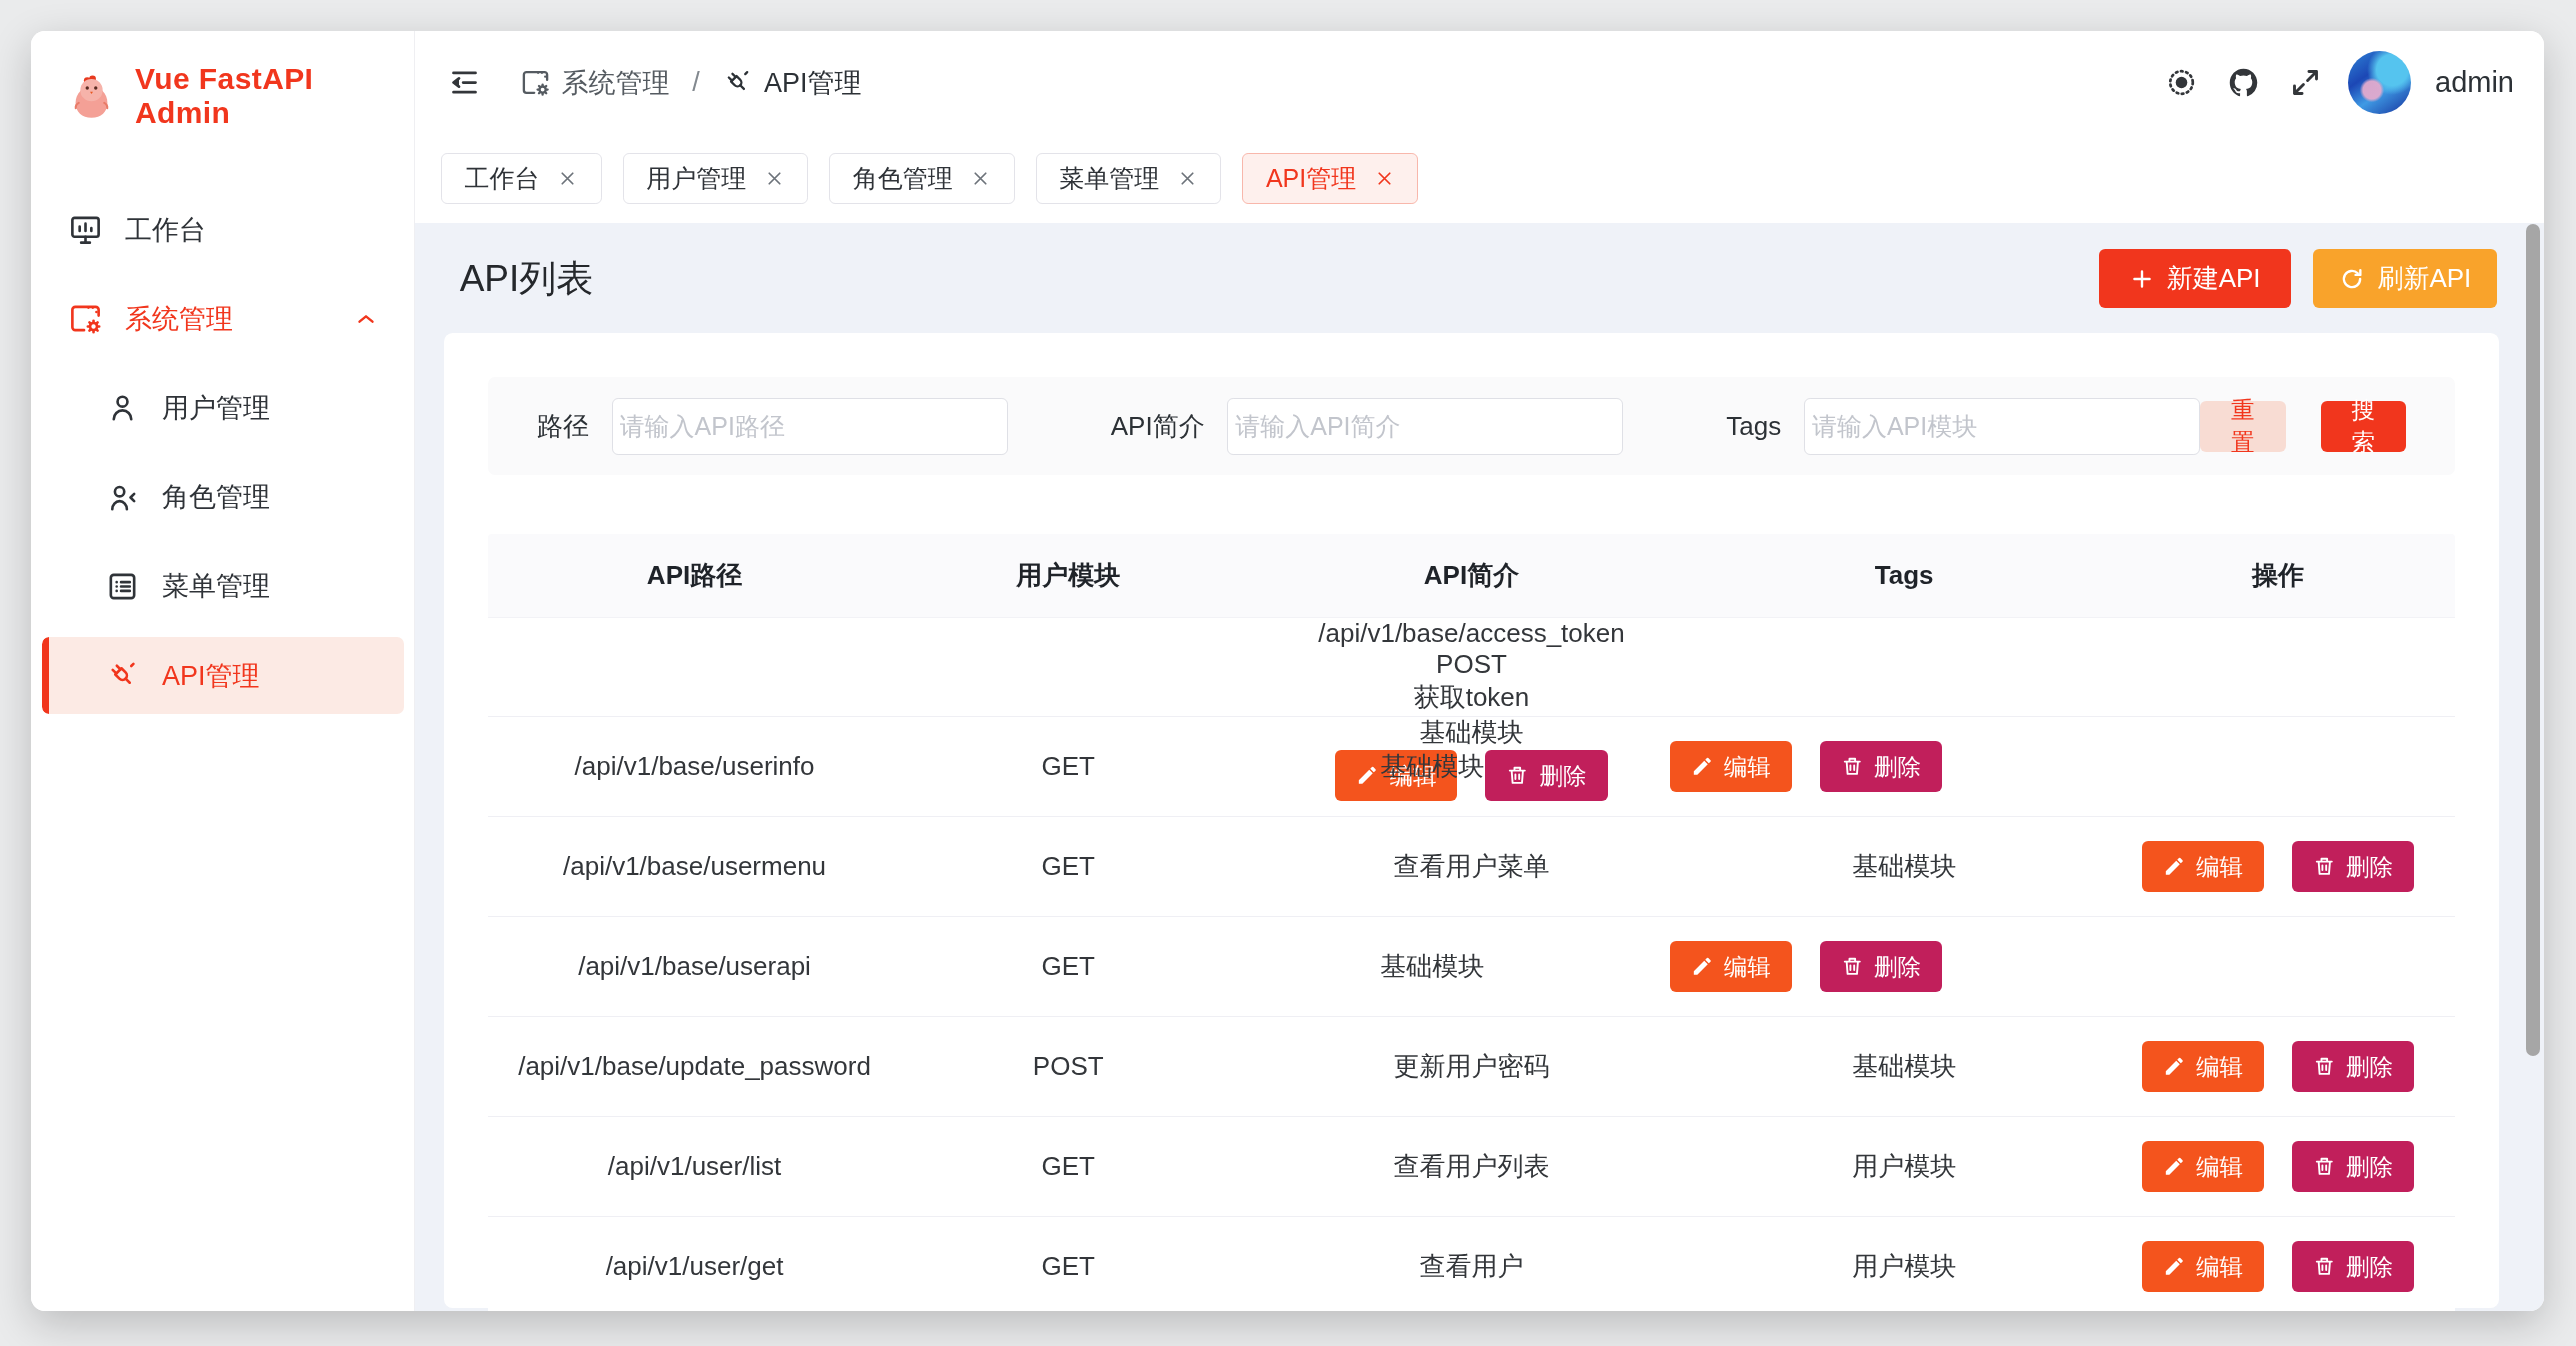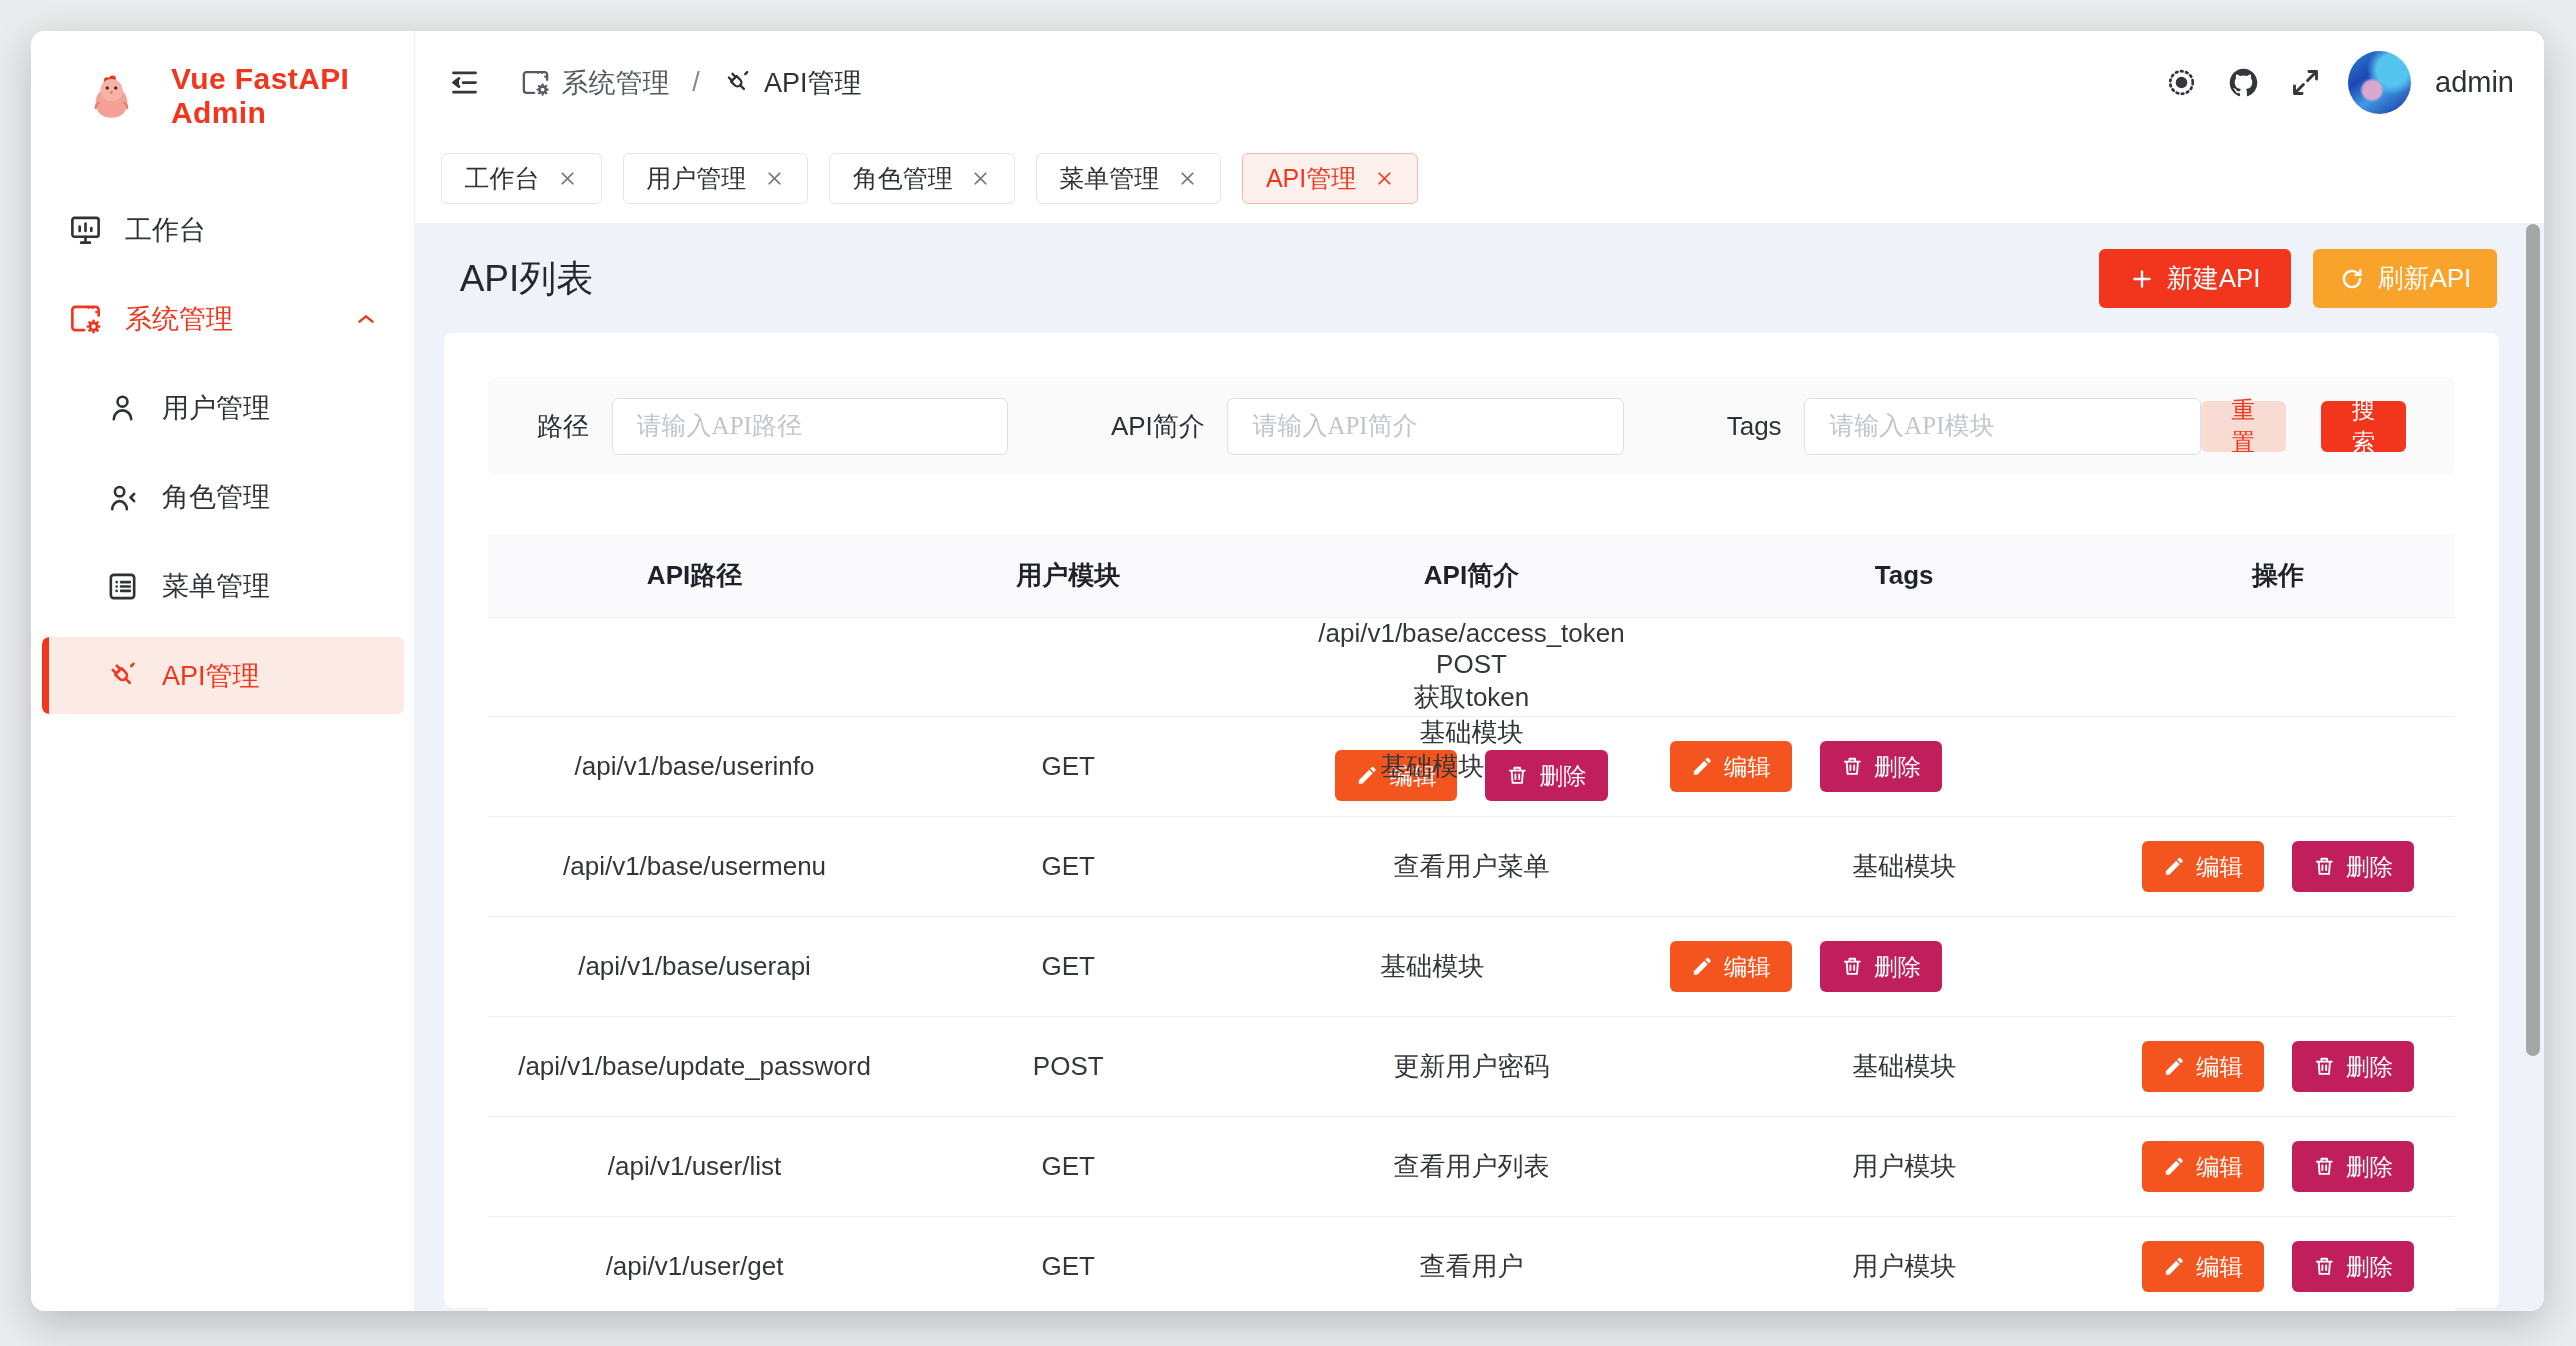--- a/index.html
+++ b/index.html
@@ -15,21 +15,21 @@
     background:#fff; border-radius:14px; overflow:hidden;
     box-shadow:0 12.2px 42px rgba(0,0,0,.20);
     display:flex;
   }
   
   .sidebar {
     width:384px; flex:0 0 384px; background:#fff;
     border-right:0.9px solid #efeff2; padding-top:37px;
     display:flex; flex-direction:column;
   }
-  .brand { display:flex; align-items:center; gap:34px; padding-left:55px; height:56px; margin-bottom:61px; }
+  .brand { display:flex; align-items:center; gap:18px; padding-left:35px; height:56px; margin-bottom:61px; }
   .brand-title { color:#f1361d; font-size:30px; font-weight:700; letter-spacing:0.4px; }
   .menu-item {
     display:flex; align-items:center; gap:22.6px; height:77px; margin:6.1px 10.5px;
     padding-left:26px; font-size:27px; color:#2f3338; border-radius:7px;
     position:relative; cursor:pointer;
   }
   .menu-item .mi-icon { width:35px; height:35px; flex:0 0 35px; color:#2f3338; }
   .menu-item.sub { padding-left:63px; }
   .menu-item.system { color:#f1361d; }
   .menu-item.system .mi-icon { color:#f1361d; }
@@ -80,21 +80,21 @@
          color:#fff; font-size:26px; cursor:pointer; font-family:inherit; }
   .btn svg { width:26px; height:26px; }
   .btn-create { background:#f1361d; height:59px; padding:0 30px; }
   .btn-refresh { background:#f9a32b; height:59px; padding:0 26px; }
   .card { background:#fff; border-radius:8.7px; margin-top:7px; height:975px; padding:44px; }
   
   .filterbar { background:#fafafb; border-radius:7px; height:98px; display:flex; align-items:center; padding:0 49px; }
   .f-label { font-size:26px; color:#2c3136; margin-right:22.6px; white-space:nowrap; }
   .f-input {
     width:409px; height:57px; border:0.9px solid #dfe0e6; border-radius:6.1px; background:#fff;
-    font-size:25px; padding:0 24px; color:#33363a; outline:none; font-family:Liberation Serif, serif; margin-right:103px;
+    font-size:25px; padding:0 7px; color:#33363a; outline:none; font-family:Liberation Sans, sans-serif; margin-right:103px;
   }
   .f-input::placeholder { color:#c2c5cc; }
   .f-input.last { margin-right:0; }
   .filter-actions { margin-left:auto; display:flex; gap:35px; }
   .btn-reset { background:#f8dcd3; color:#f1361d; height:56px; padding:0 28px; }
   .btn-search { background:#f1361d; height:56px; padding:0 28px; }
   
   .table { margin-top:59px; width:100%; }
   .t-head { display:flex; background:#fafafc; height:83px; align-items:center; border-radius:3.5px 3.5px 0 0; }
   .t-cell { text-align:center; }

